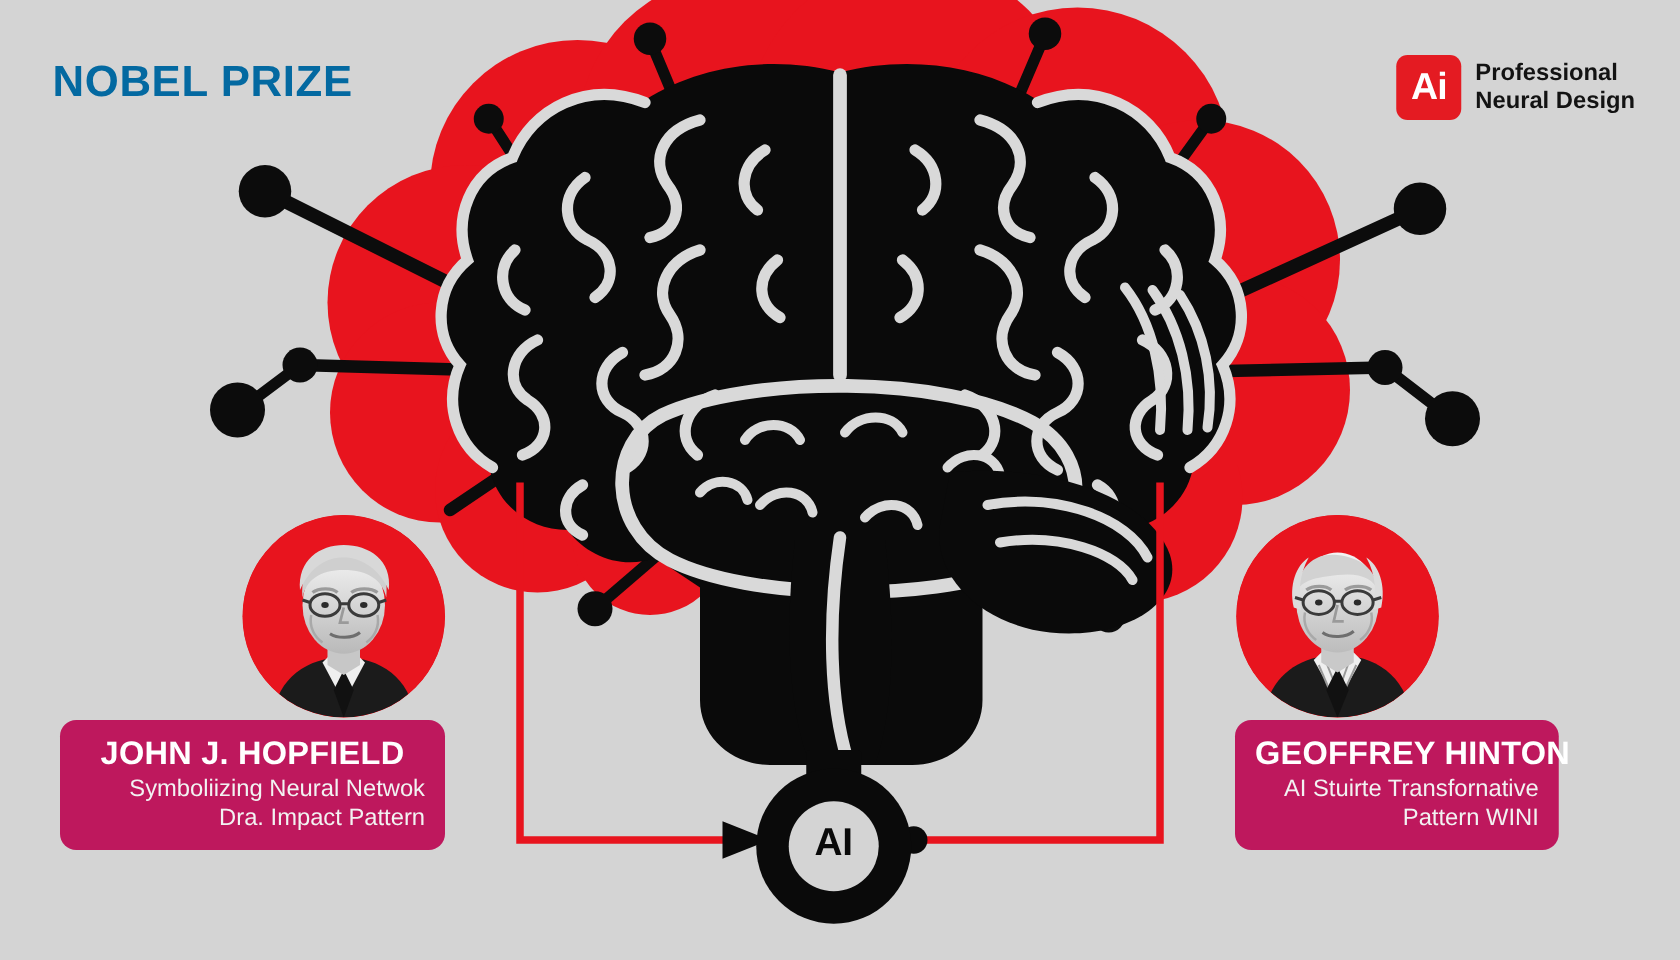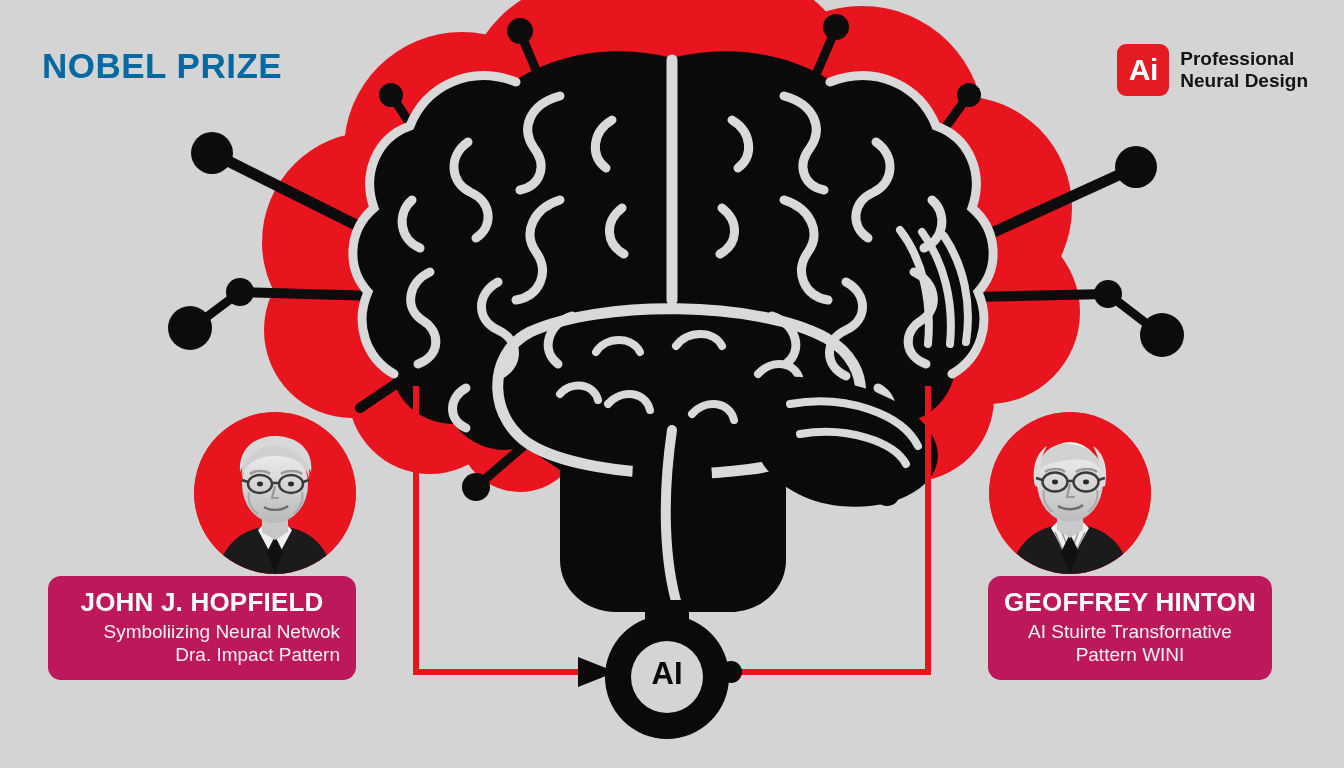--- a/index.html
+++ b/index.html
@@ -79,38 +79,38 @@
 
   
   .name-card {
     position:absolute;
     background:#be185d;
     border-radius:13px;
     padding:12px 16px 14px 16px;
     color:#ffffff;
   }
   #card-hopfield { left:48px; top:576px; width:308px; }
-  #card-hinton   { left:988px; top:576px; width:284px; }
+  #card-hinton   { left:988px; top:576px; width:259px; }
   .card-name {
     font-size:26px;
     font-weight:700;
     line-height:1.08;
     letter-spacing:0.2px;
     white-space:nowrap;
   }
   #card-hopfield .card-name { text-align:center; }
   .card-sub {
     font-size:19px;
     font-weight:400;
     line-height:1.22;
     margin-top:4px;
     color:#f2f2f2;
   }
   #card-hopfield .card-sub { text-align:right; }
-  #card-hinton  .card-sub { text-align:center; }
+  #card-hinton  .card-sub { text-align:right; }
   .card-sub span { display:block; }
 </style>
 </head>
 <body>
 
 <div id="stage">
 
   <svg id="art" viewBox="0 0 1344 768" xmlns="http://www.w3.org/2000/svg">
 
     <g fill="#e8141e">

